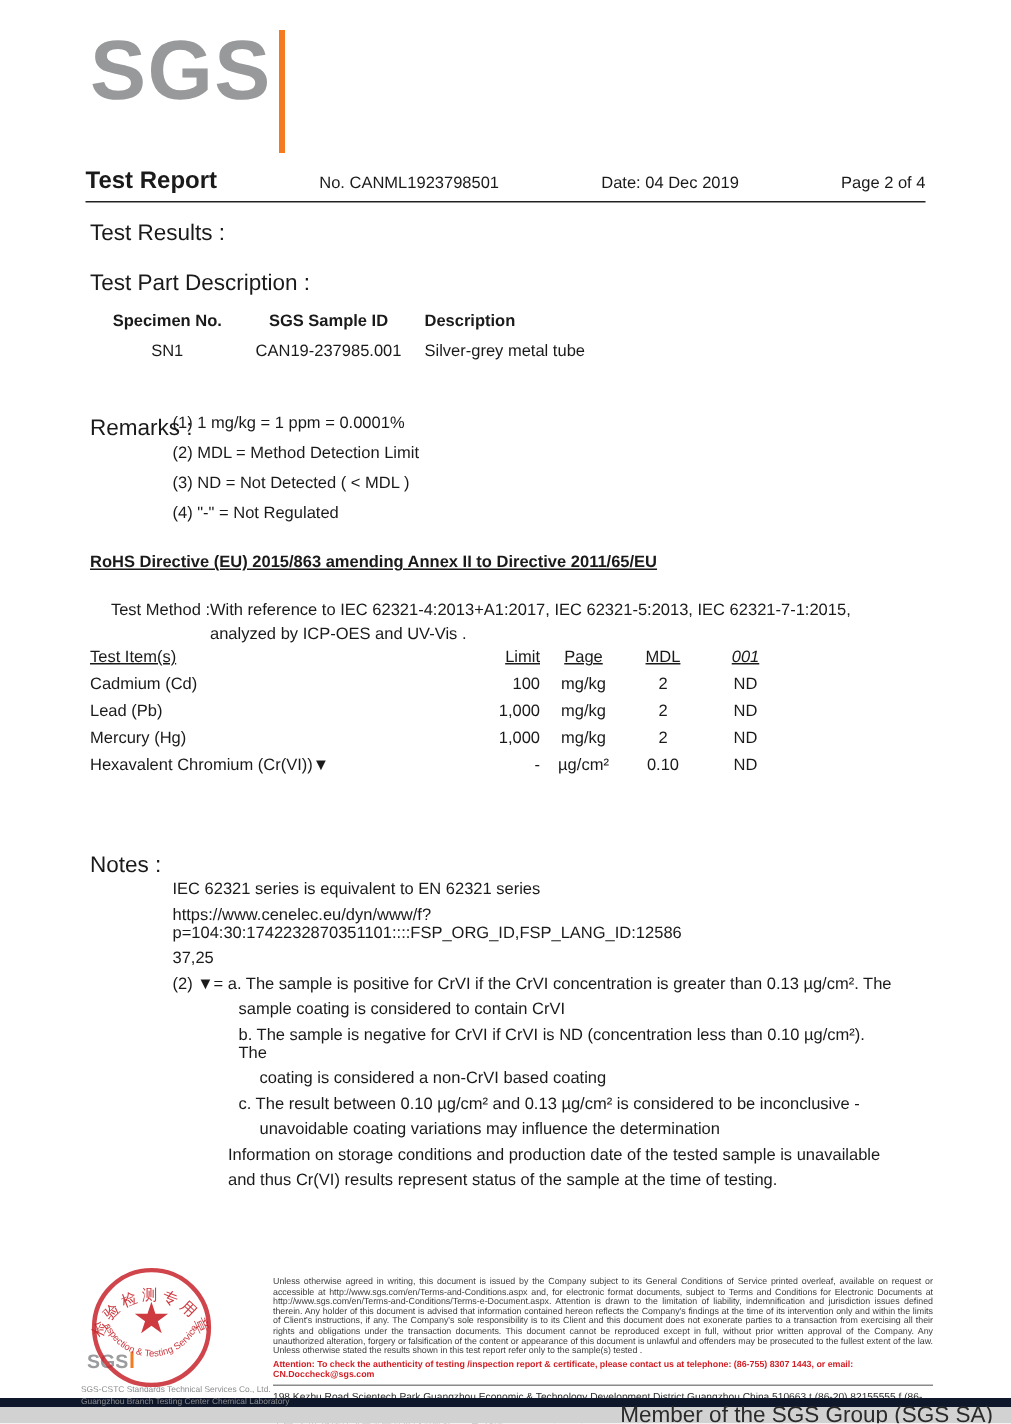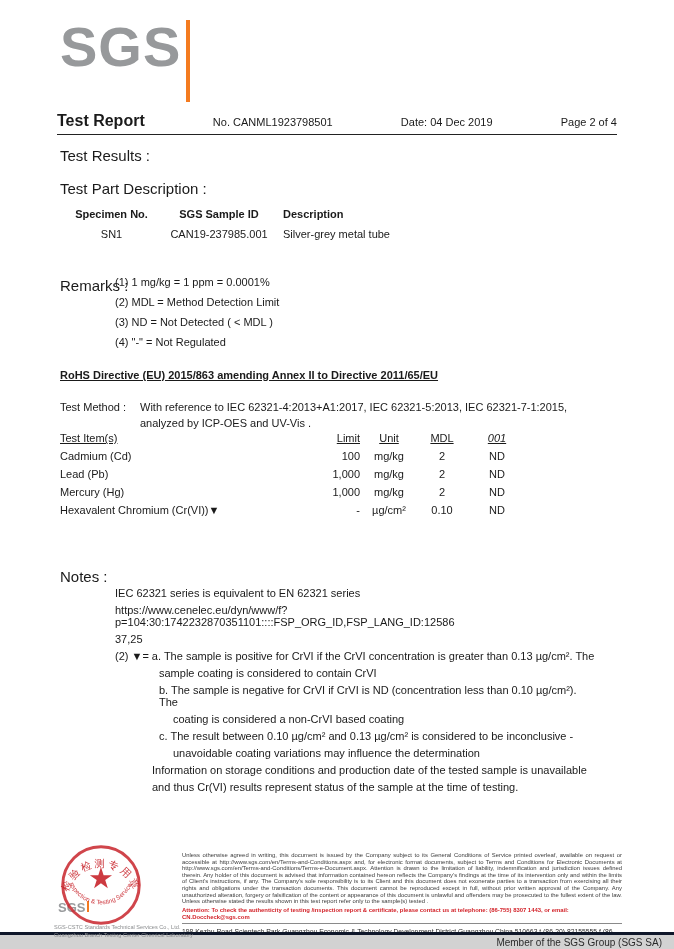--- a/index.html
+++ b/index.html
@@ -24,21 +24,21 @@
   .spec-h { font-weight:bold; }
   .spec-c { text-align:center; }
   .spec-l { text-align:left; padding-left:4px; }
   
   .remarks { position:absolute; top:276px; left:115px; }
   .remarks div { margin-bottom:8px; }
   
   .rohs { position:absolute; top:369px; left:60px; font-weight:bold; text-decoration:underline; }
   
   .method { position:absolute; top:401px; left:60px; display:flex; }
-  .method-label { width:80px; }
+  .method-label { width:80px;text-align:right; }
   .method-text div { margin-bottom:4px; }
   
   .res-table { position:absolute; top:432px; left:60px; display:grid; grid-template-columns:252px 48px 58px 48px 62px; row-gap:6px; align-items:baseline; }
   .res-h { text-decoration:underline; }
   .col-item { text-align:left; }
   .col-limit { text-align:right; }
   .col-ctr { text-align:center; }
   .italic { font-style:italic; }
   
   .notes { position:absolute; top:587px; left:115px; width:480px; }
@@ -51,23 +51,23 @@
   .left-logo { position:absolute; left:58px; top:900px; z-index:2; color:#9a9c9e; font-weight:bold; font-size:13px; }
   .left-logo .mini-bar { display:inline-block; width:2px; height:11px; background:#f47b20; margin-left:2px; }
   .company-lines { position:absolute; left:54px; top:924px; z-index:4; color:#8b8d8f; font-size:5.6px; line-height:1.4; }
   .foot-right { position:absolute; left:182px; top:852px; width:440px; }
   .disclaimer { font-size:5.9px; line-height:1.12; color:#3c3c3c; text-align:justify; }
   .attention { font-size:5.9px; line-height:1.15; color:#d21f26; font-weight:bold; margin-top:2px; }
   .addr-block { margin-top:3px; border-top:1px solid #8a8a8a; padding-top:3px; }
   .addr { font-size:6.8px; line-height:1.5; color:#2b2b2b; }
   .member-bar {
     position:absolute; bottom:0; left:0; right:0; height:17px;
-    background:#d2d2d2; border-top:3px solid #0f172a;
+    background:#d2d2d2; border-top:6px solid #0f172a;
     display:flex; align-items:center; justify-content:flex-end;
-    padding-right:12px; font-size:10px; color:#2a2a2a; z-index:1;
+    padding-right:12px; font-size:15px; color:#2a2a2a; z-index:1;
   }
 </style>
 </head>
 <body>
 
 <div class="page">
 
   <div class="logo">
     <div class="logo-text">SGS</div>
     <div class="logo-bar"></div>
@@ -107,21 +107,21 @@
     <div class="method-label">Test Method :</div>
     <div class="method-text">
       <div>With reference to IEC 62321-4:2013+A1:2017, IEC 62321-5:2013,  IEC 62321-7-1:2015,</div>
       <div>analyzed by ICP-OES  and UV-Vis .</div>
     </div>
   </div>
 
   <div class="res-table">
     <div class="col-item"><span class="res-h">Test Item(s)</span></div>
     <div class="col-limit"><span class="res-h">Limit</span></div>
-    <div class="col-ctr"><span class="res-h">Unit</span></div>
+    <div class="col-ctr"><span class="res-h">Page</span></div>
     <div class="col-ctr"><span class="res-h">MDL</span></div>
     <div class="col-ctr"><span class="res-h italic">001</span></div>
 
     <div class="col-item">Cadmium (Cd)</div>
     <div class="col-limit">100</div>
     <div class="col-ctr">mg/kg</div>
     <div class="col-ctr">2</div>
     <div class="col-ctr">ND</div>
 
     <div class="col-item">Lead (Pb)</div>

